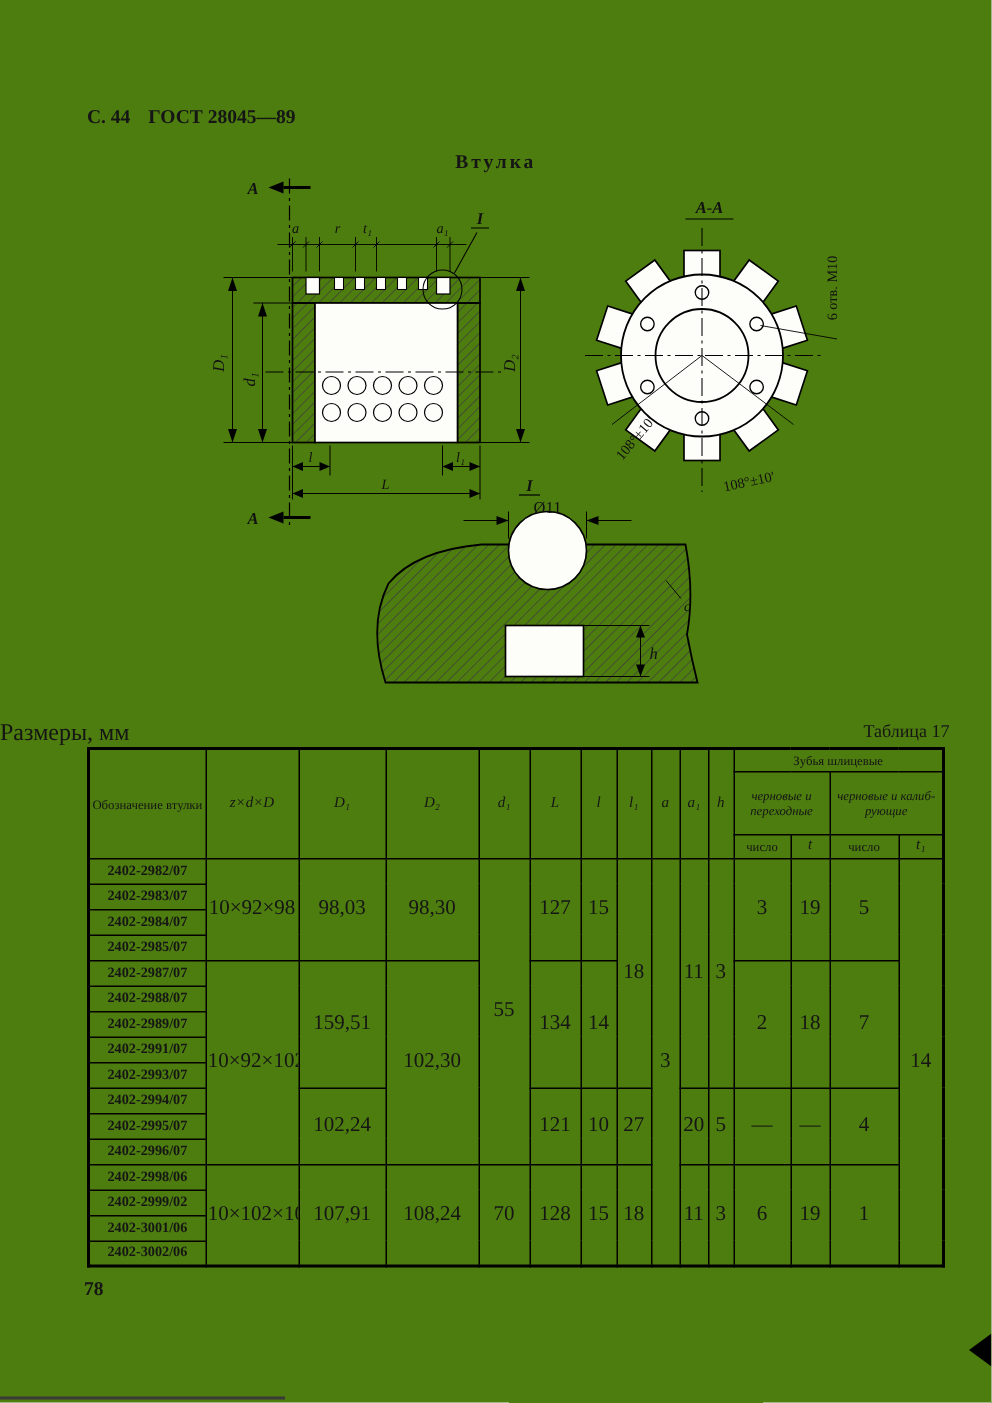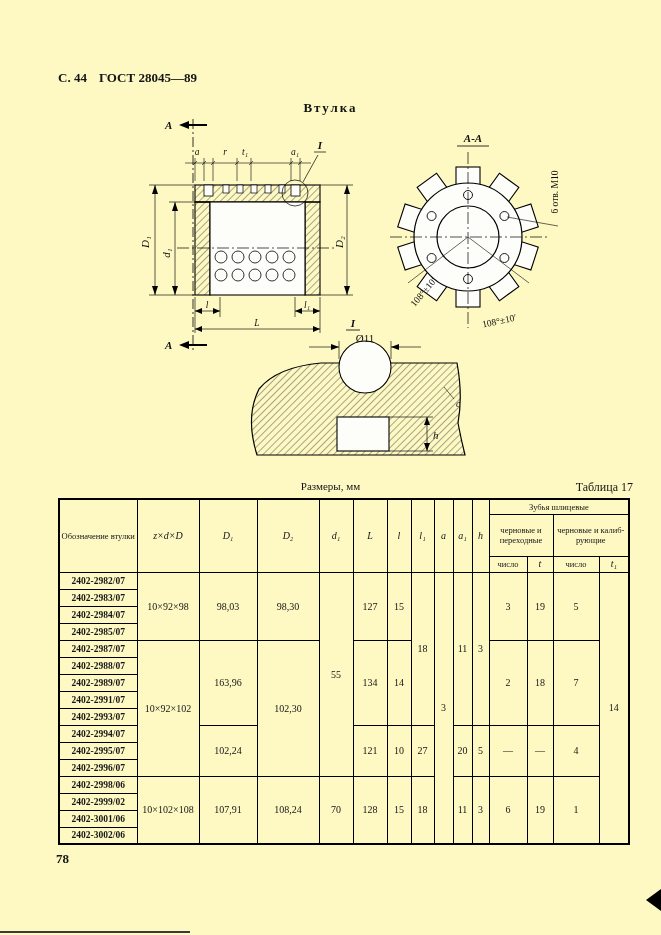--- a/index.html
+++ b/index.html
@@ -1,44 +1,44 @@
 <!DOCTYPE html>
 <html><head>
 <meta charset="utf-8">
 <style>
   * { margin:0; padding:0; box-sizing:border-box; }
   html,body { background:#e8e8e4; }
   .page {
     position:relative; width:661px; height:935px; margin:0 auto;
-    background:#fef9c3; color:#151515; overflow:hidden;
+    background:#4d7c0f; color:#151515; overflow:hidden;
     font-family:"Liberation Serif","DejaVu Serif",serif;
   }
   .doc-header { position:absolute; left:58px; top:70px; font-size:13px; font-weight:bold; white-space:nowrap; }
   .doc-header .gap { display:inline-block; width:12px; }
   .fig-title { position:absolute; left:0; right:0; top:100px; text-align:center; font-weight:bold; font-size:13px; letter-spacing:2px; }
   svg { position:absolute; overflow:visible; }
   svg text { font-family:"Liberation Serif","DejaVu Serif",serif; font-size:11px; fill:#111; }
   svg text.sm { font-size:9.5px; }
   svg text.it { font-style:italic; }
   svg text.b { font-weight:bold; }
   .caption { position:absolute; left:0; right:0; top:457px; text-align:center; font-size:12px; }
-  .tbl-title { position:absolute; left:0; right:0; top:480px; text-align:center; font-size:11px; }
+  .tbl-title { position:absolute; left:0; right:0; top:480px; text-align:left; font-size:16px; }
   .tbl-num { position:absolute; right:28px; top:480px; font-size:12px; }
   table.dims {
     position:absolute; left:58px; top:498px; width:572px;
     border-collapse:collapse; table-layout:fixed;
     border:2px solid #000;
   }
   .dims th, .dims td { border:1px solid #000; text-align:center; vertical-align:middle; padding:0 1px; overflow:hidden; }
   .dims th { font-weight:normal; font-size:8.5px; line-height:1.2; }
   .dims th.sym { font-style:italic; font-size:10px; }
   .dims thead tr:nth-child(1) th { height:15px; }
-  .dims thead tr:nth-child(2) th { height:42px; }
+  .dims thead tr:nth-child(2) th { height:42px;font-style:italic; }
   .dims thead tr:nth-child(3) th { height:16px; }
-  .dims td { height:17px; font-size:10px; }
+  .dims td { height:17px; font-size:14px; }
   .dims td.desig { font-weight:bold; font-size:9.5px; }
   .page-num { position:absolute; left:56px; top:851px; font-weight:bold; font-size:13px; }
   .corner-blob {
     position:absolute; right:0; top:889px; width:0; height:0;
     border-top:11px solid transparent; border-bottom:11px solid transparent;
     border-right:15px solid #000;
   }
   .bottom-smudge { position:absolute; left:0; top:931px; width:190px; height:2px; background:#3a3a38; }
 </style>
 </head>
@@ -318,21 +318,21 @@
         </tr>
       <tr>
           <td class="desig">2402-2984/07</td>
         </tr>
       <tr>
           <td class="desig">2402-2985/07</td>
         </tr>
       <tr>
         <td class="desig">2402-2987/07</td>
         <td rowspan="8">10×92×102</td>
-        <td rowspan="5">163,96</td>
+        <td rowspan="5">159,51</td>
         <td rowspan="8">102,30</td>
         <td rowspan="5">134</td>
         <td rowspan="5">14</td>
         <td rowspan="5">2</td>
         <td rowspan="5">18</td>
         <td rowspan="5">7</td>
       </tr>
       <tr>
           <td class="desig">2402-2988/07</td>
         </tr>

